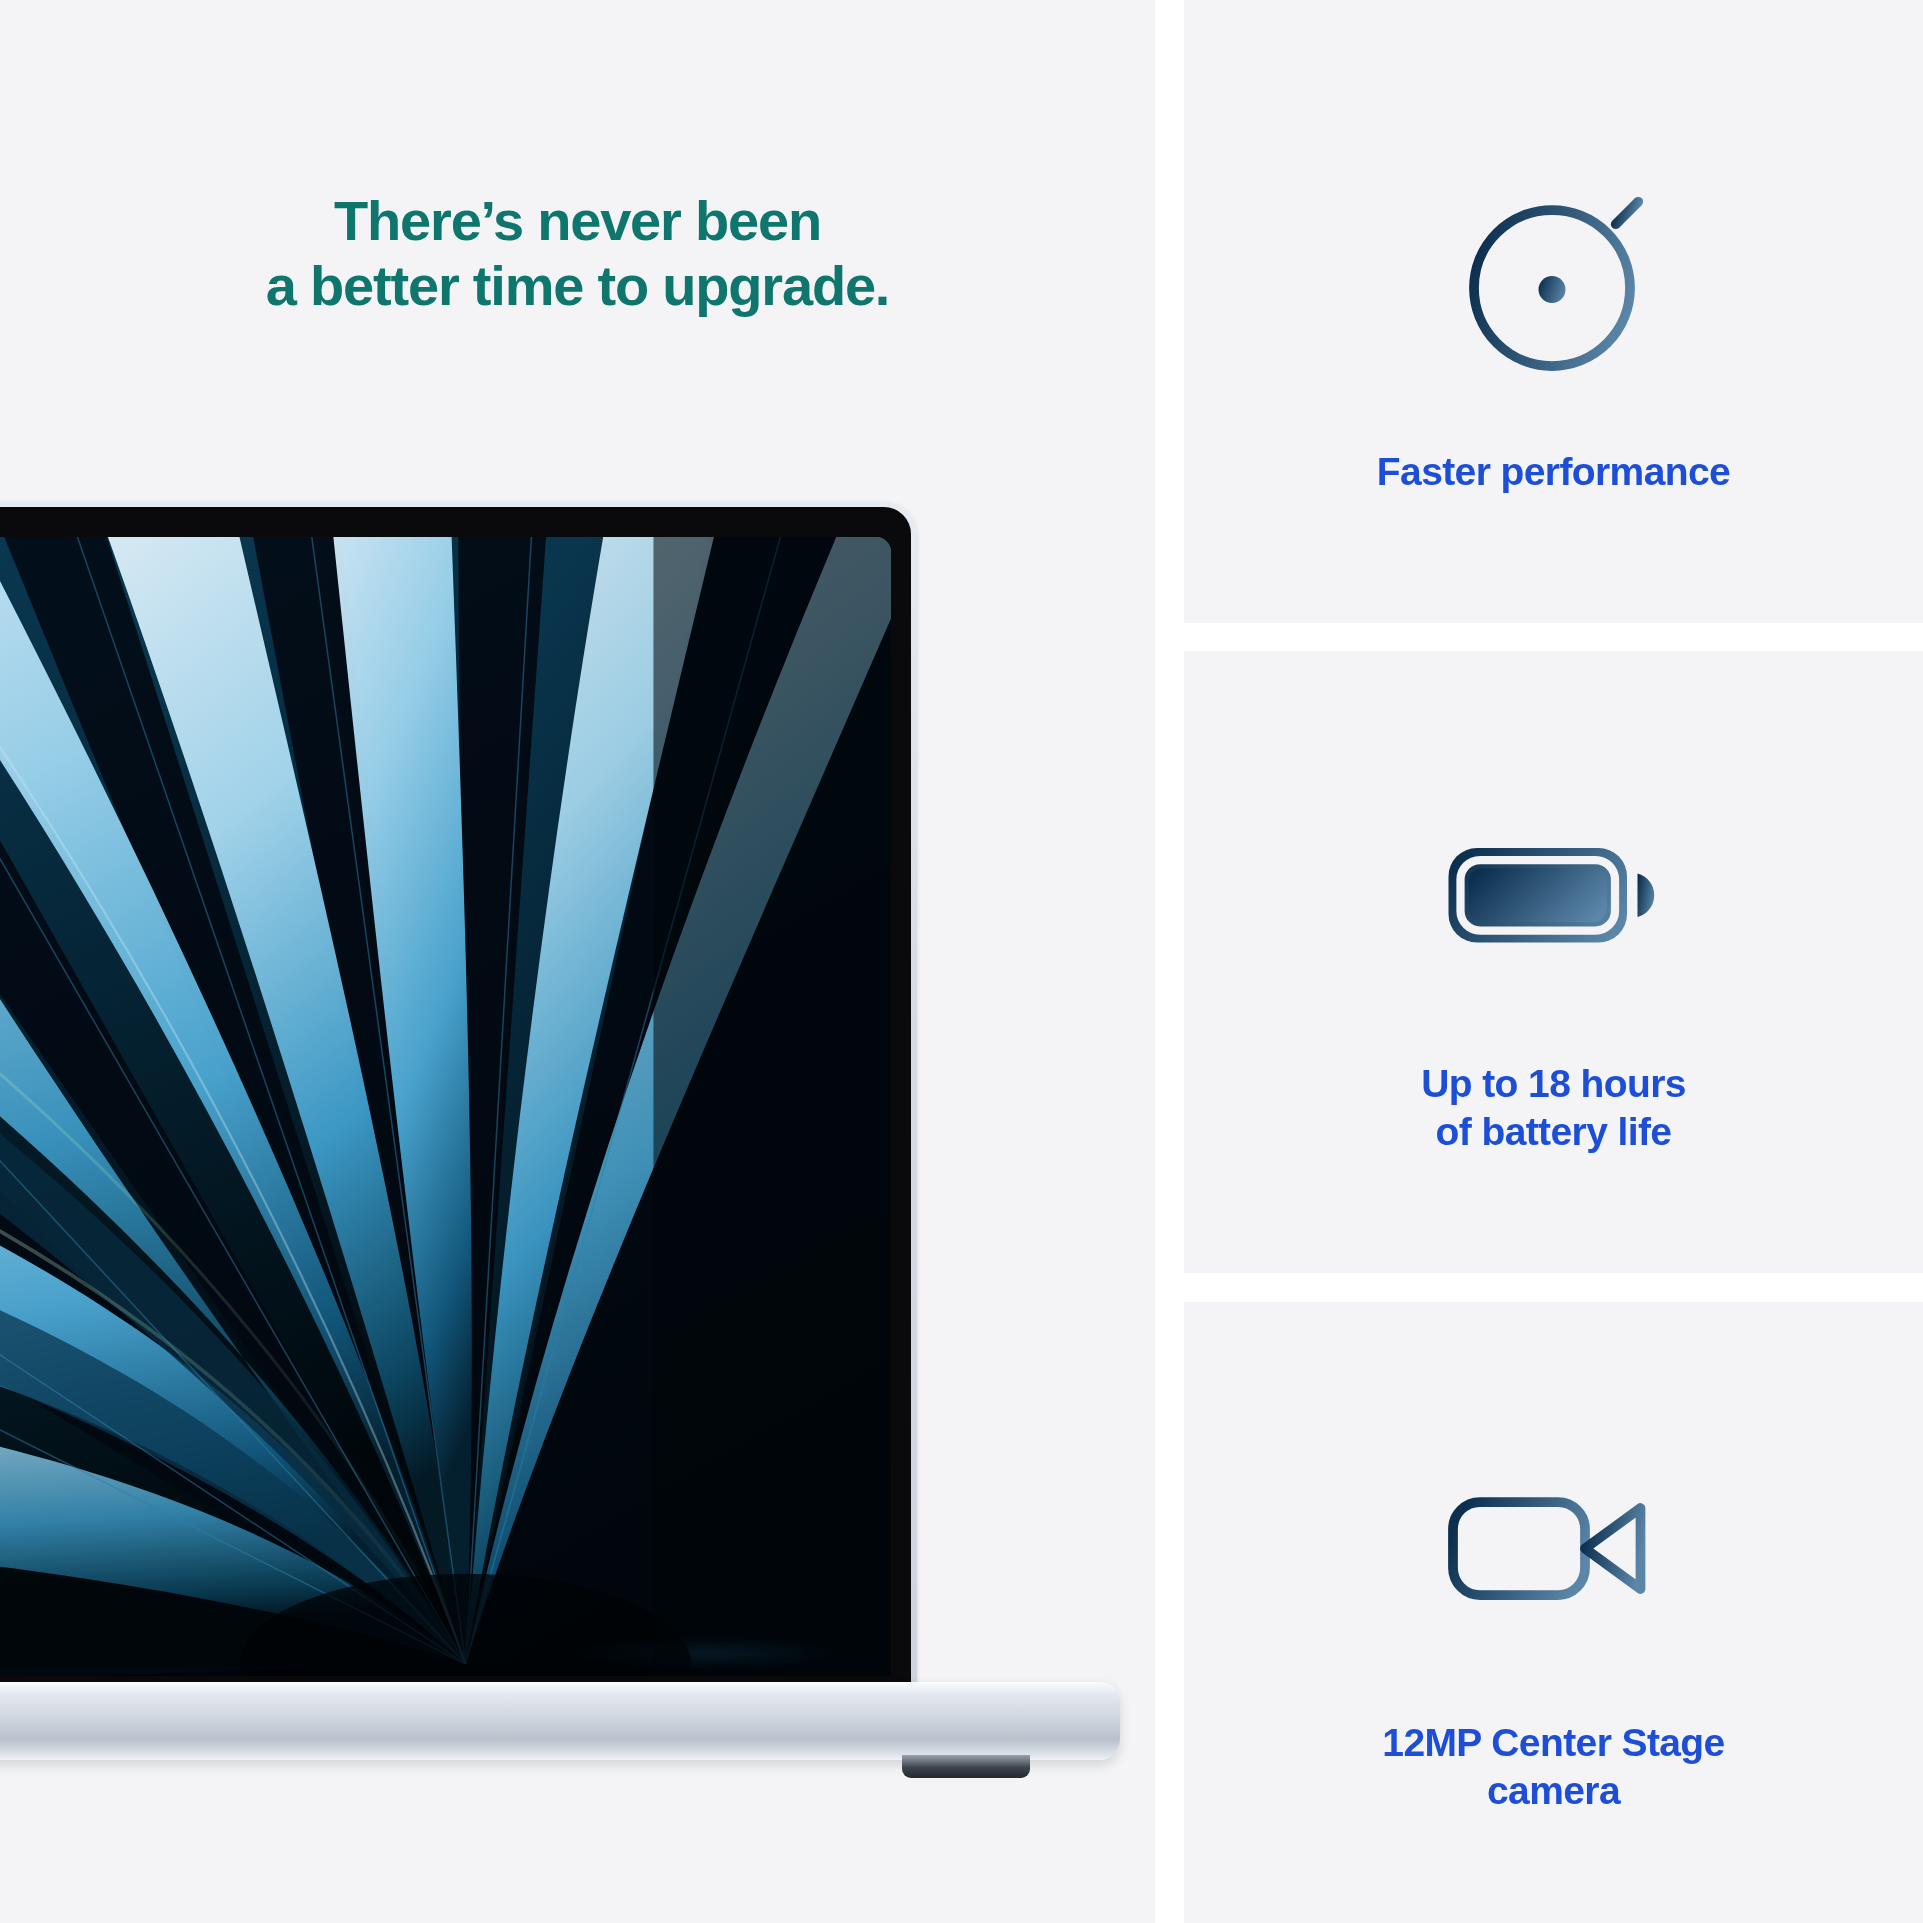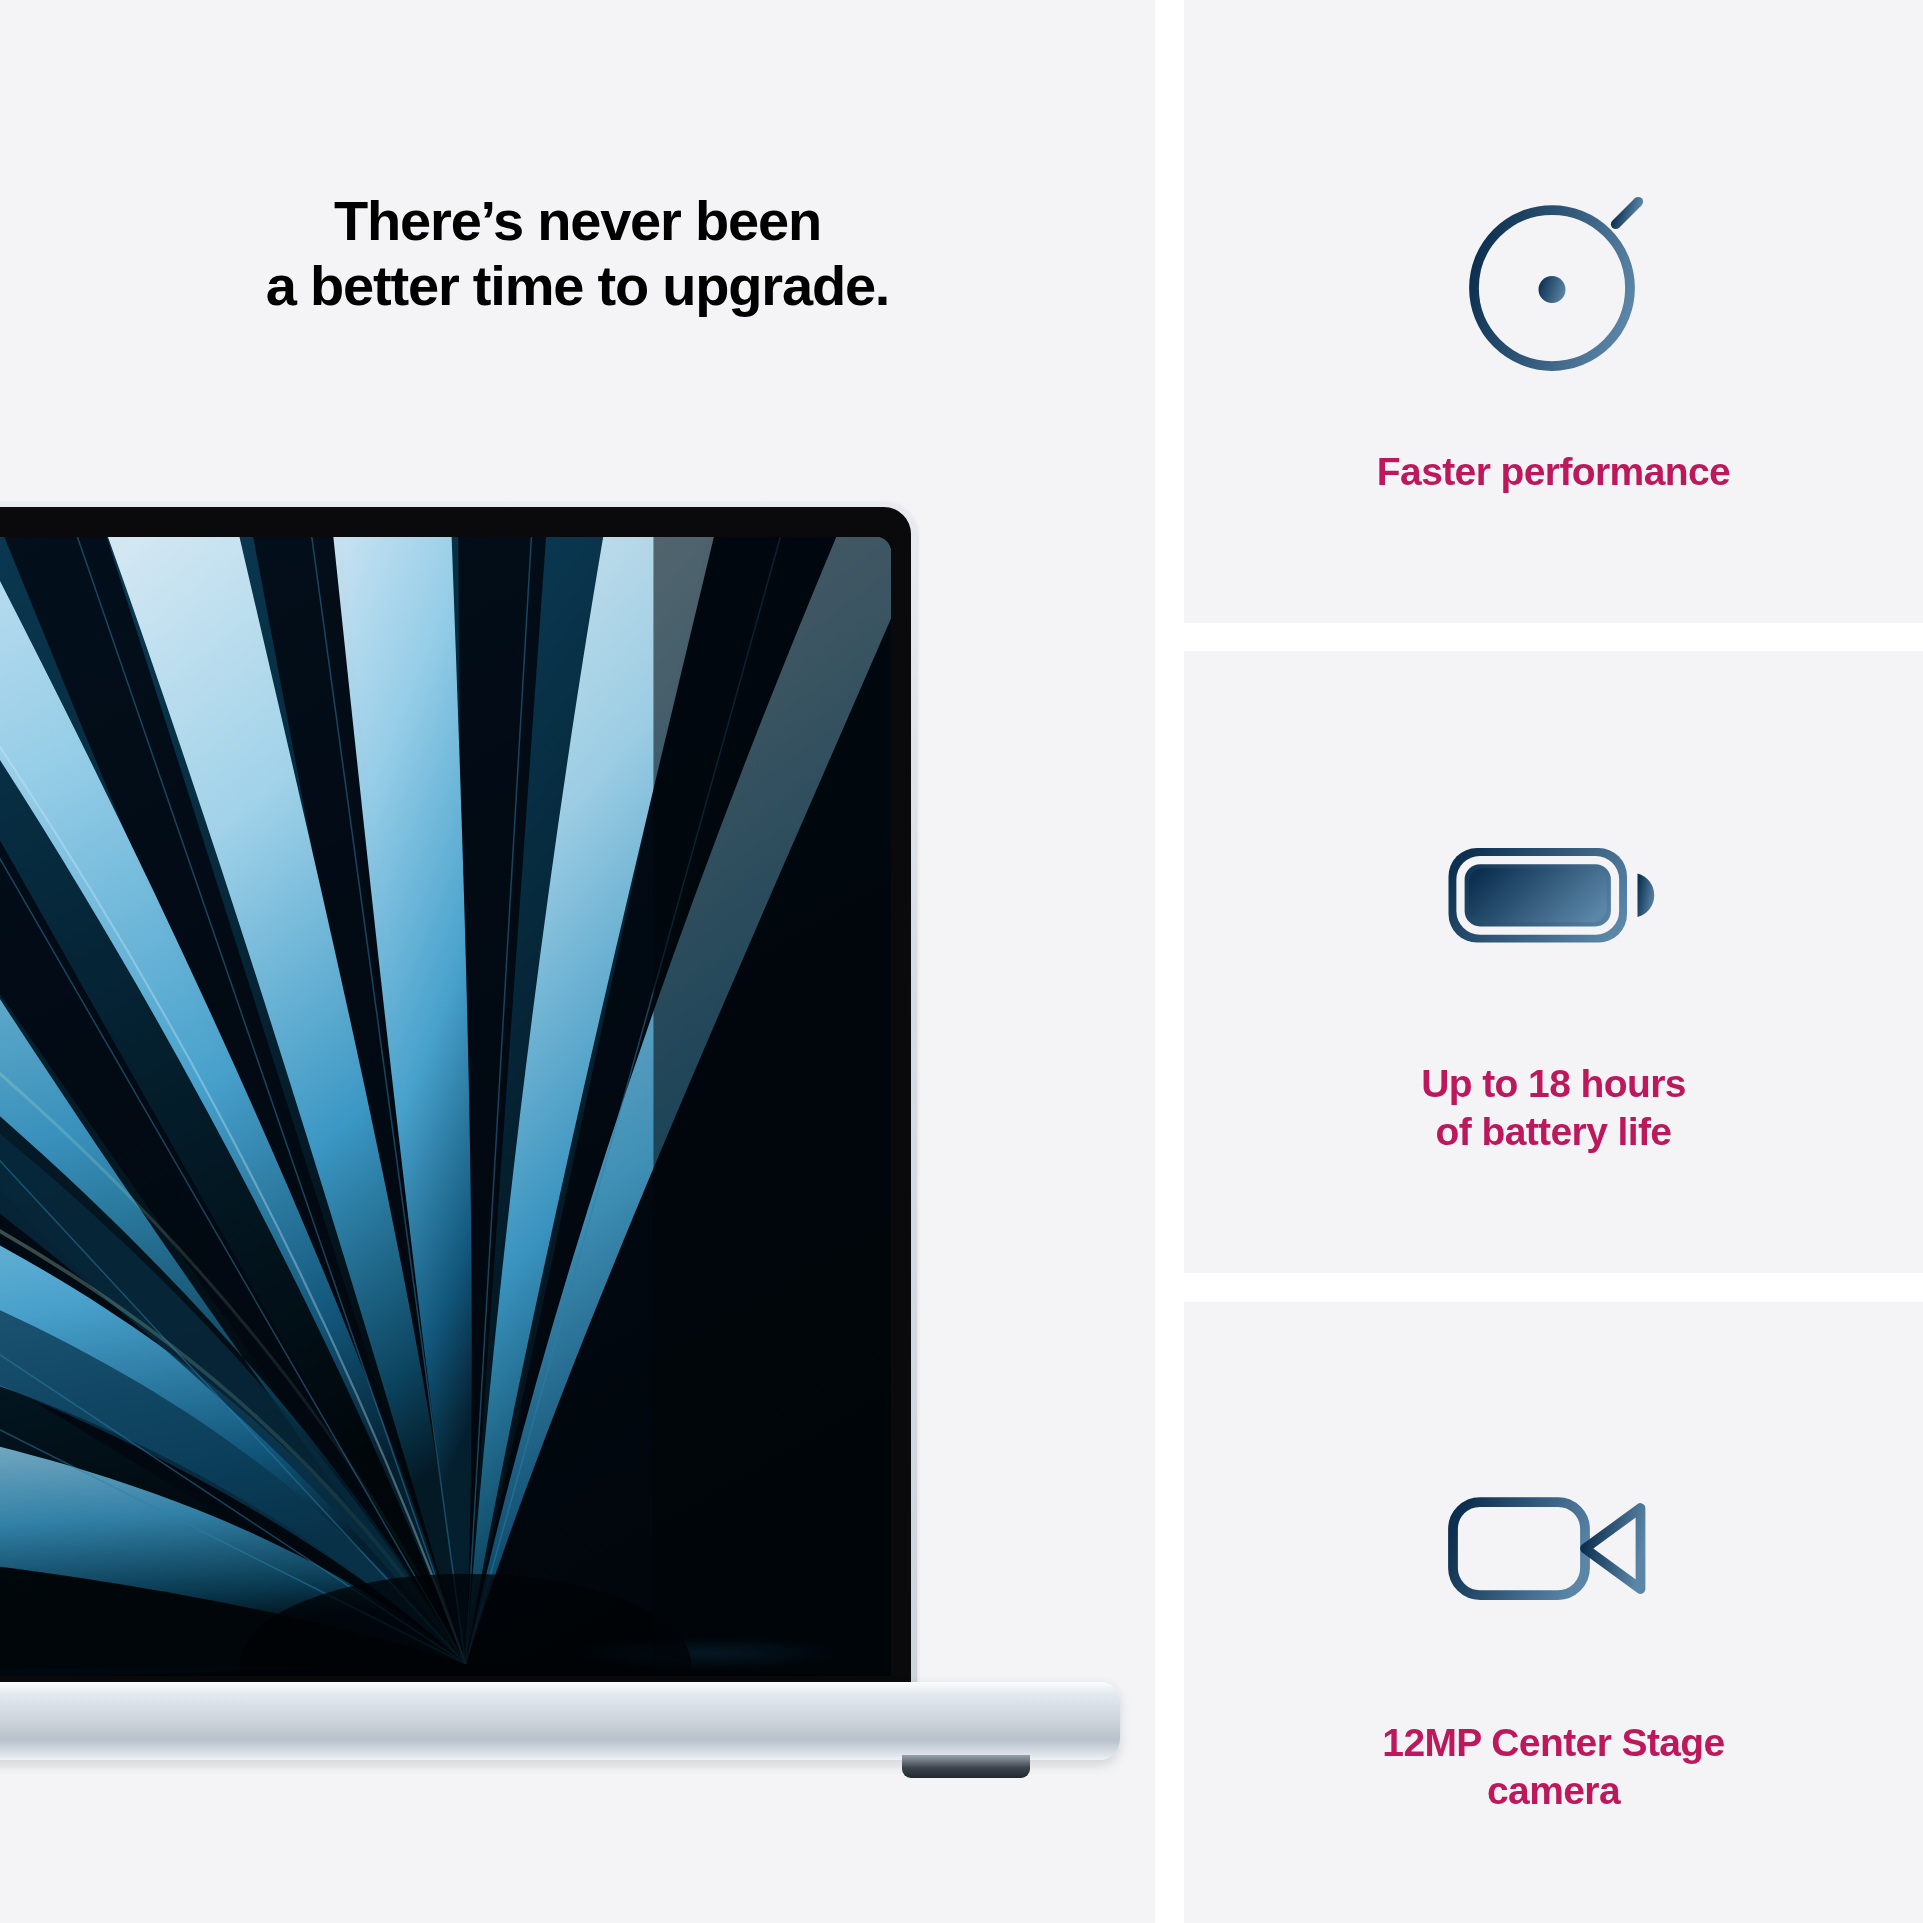--- a/index.html
+++ b/index.html
@@ -32,21 +32,21 @@
     background: #f4f4f6;
     overflow: hidden;
   }
 
   .headline {
     position: absolute;
     left: 0;
     top: 189px;
     width: 1155px;
     text-align: center;
-    color: #000000;
+    color: #0f766e;
     font-size: 56px;
     font-weight: 700;
     line-height: 1.16;
     letter-spacing: -1.2px;
     white-space: pre-line;
   }
 
   
   .laptop {
     position: absolute;
@@ -162,21 +162,21 @@
     align-items: center;
   }
   .card-1 .icon-wrap { height: 225px; margin-top: 30px; }
   .card-2 .icon-wrap { height: 225px; margin-top: 13.5px; }
   .card-3 .icon-wrap { height: 225px; margin-top: 22.5px; }
 
   .card-label {
     margin-top: 53px;
     width: 646px;
     text-align: center;
-    color: #be185d;
+    color: #1d4ed8;
     font-size: 39px;
     font-weight: 700;
     line-height: 1.22;
     letter-spacing: -0.6px;
     white-space: pre-line;
   }
   .card-1 .card-label { margin-top: 65px; }
   .card-2 .card-label { }
   .card-3 .card-label { margin-top: 60px; }
 </style>

